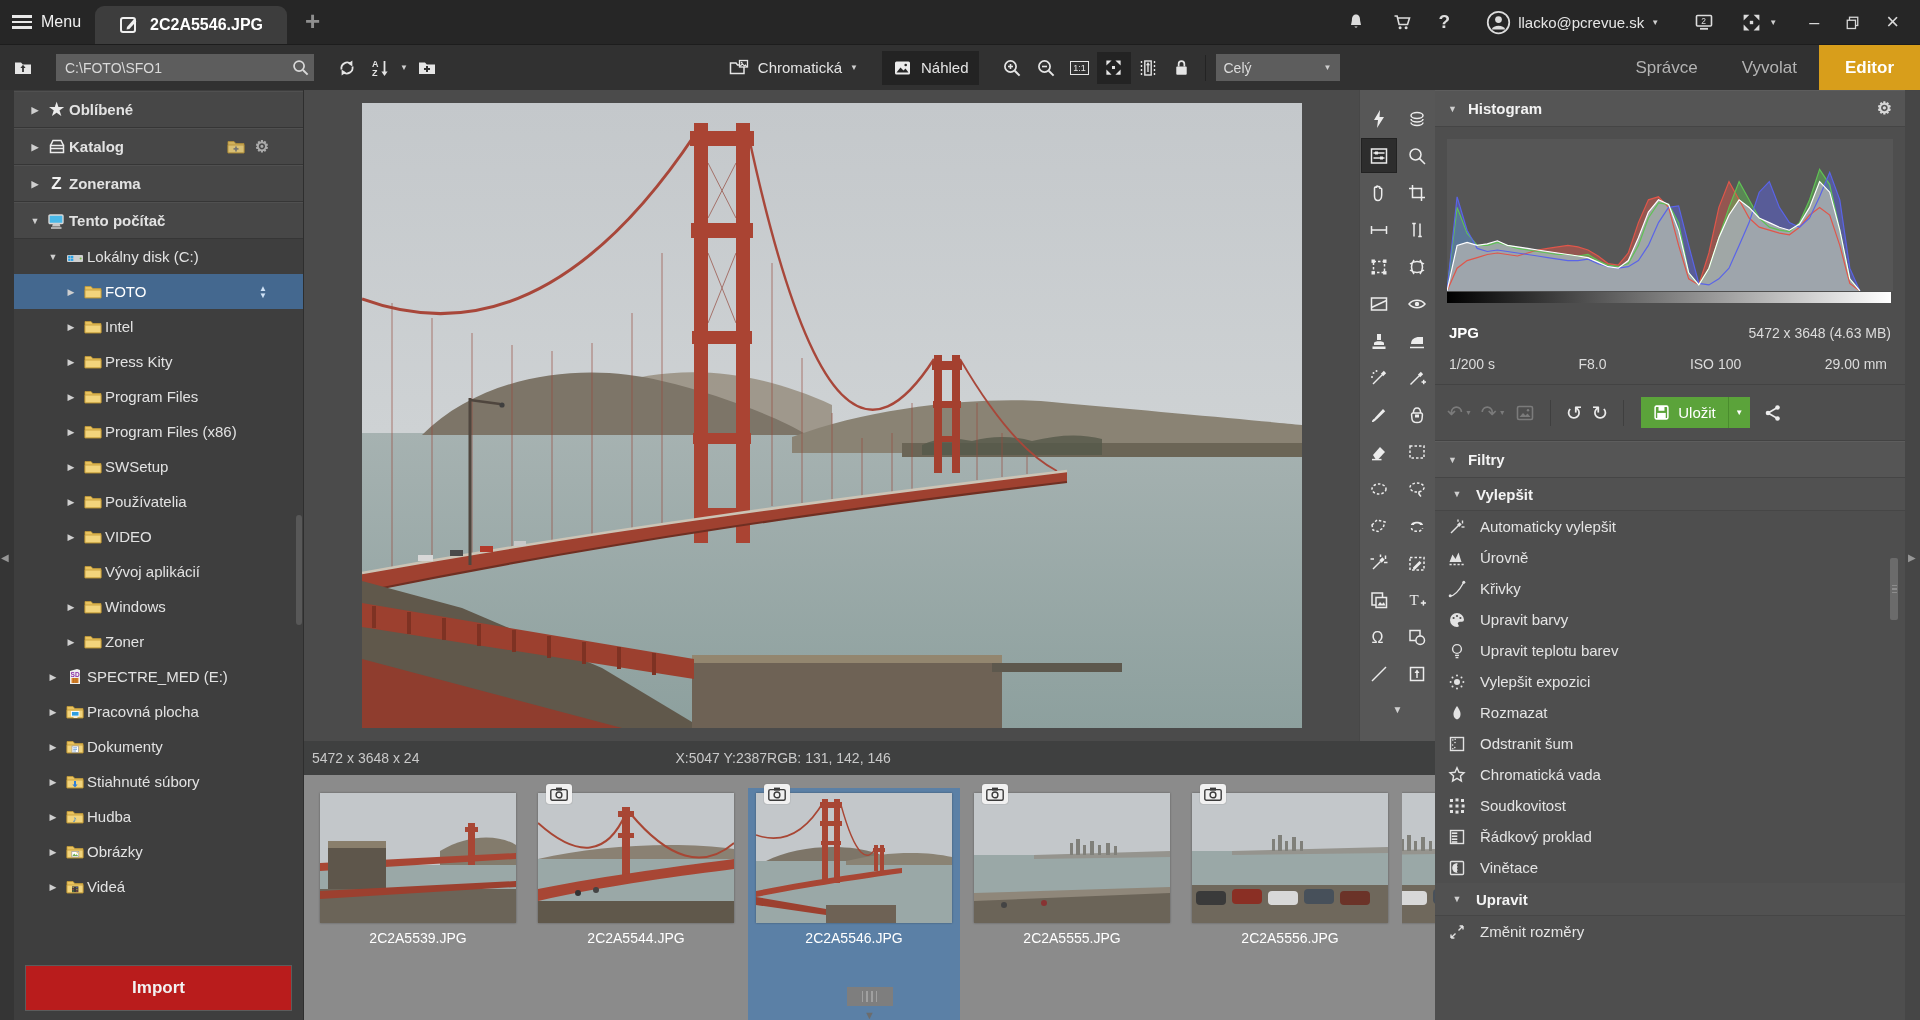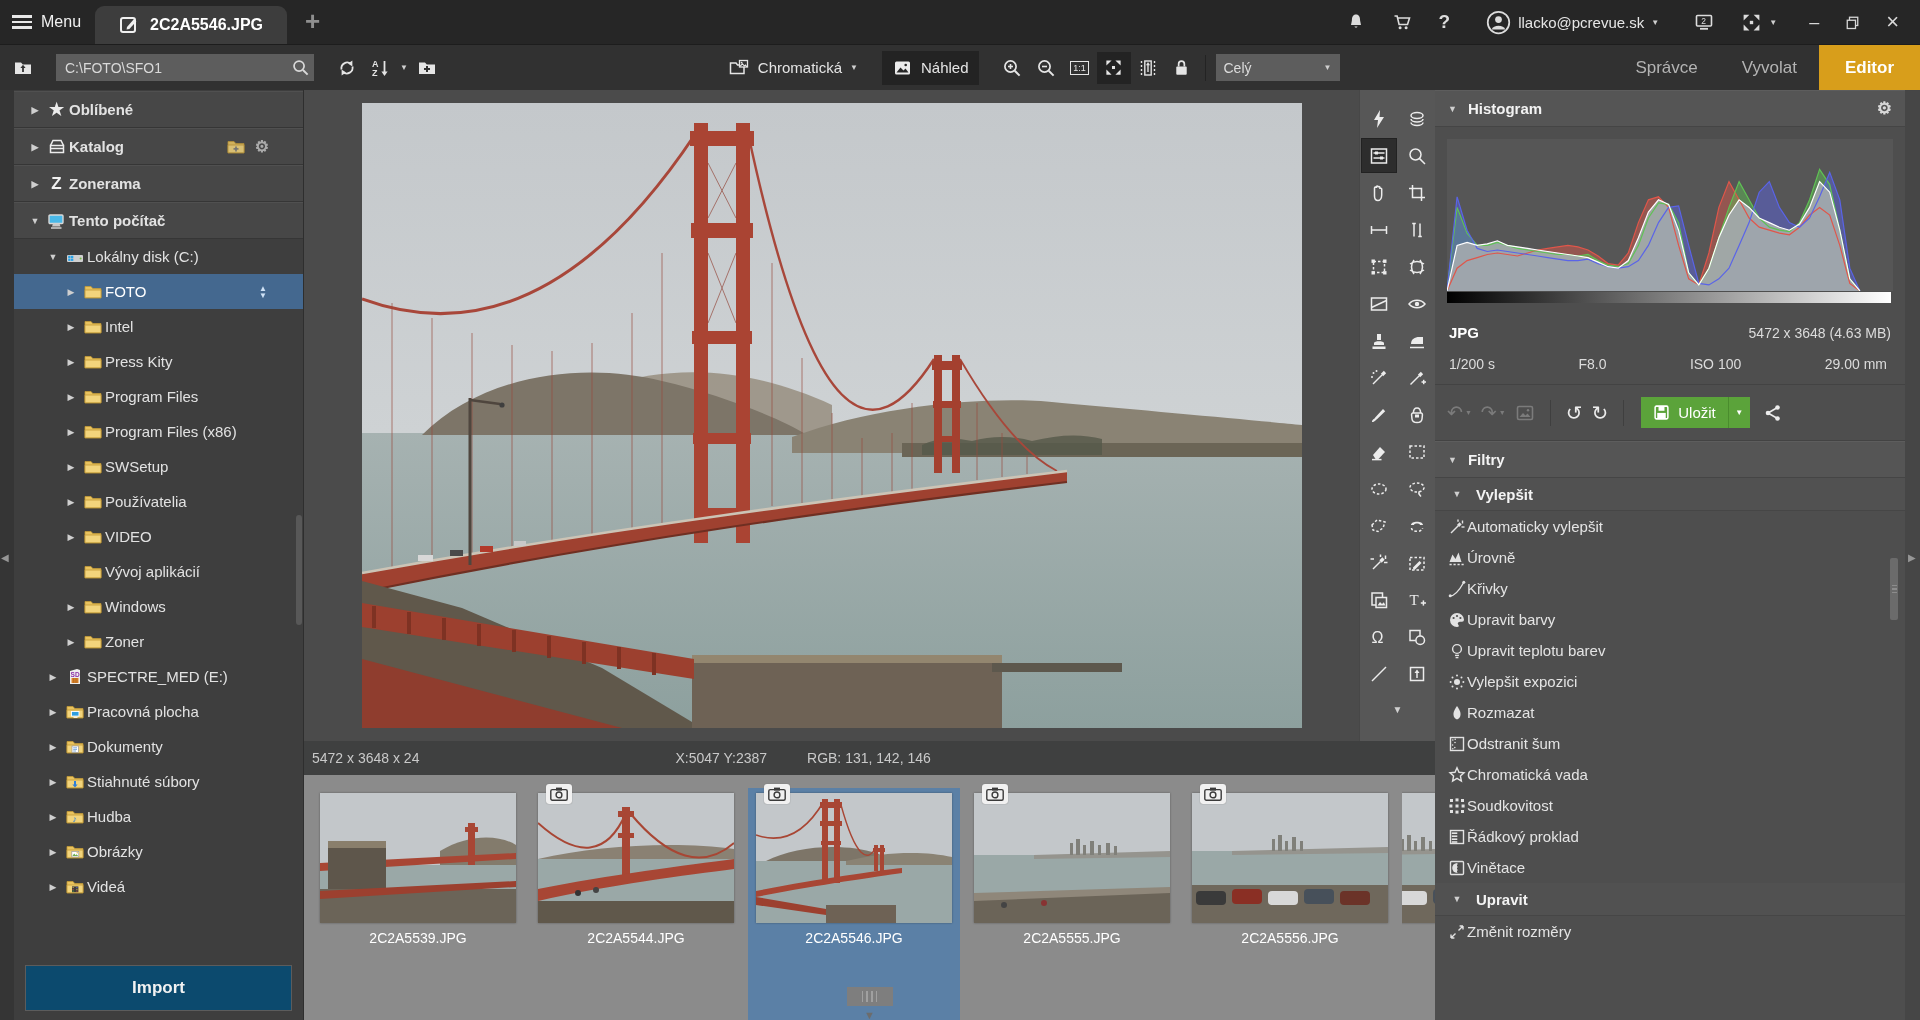--- a/index.html
+++ b/index.html
@@ -47,34 +47,34 @@
   .trow.top{background:#474747;font-weight:bold;height:37px;border-top:1px solid #505050;border-bottom:1px solid #363636}
   .trow.sel{background:#44688f;color:#fff}
   .tarrow{width:18px;font-size:9px;color:#cfcfcf;text-align:center;flex:none}
   .ticon{width:25px;flex:none;display:flex;justify-content:center}
   .tlabel{white-space:nowrap}
   .ttrail{position:absolute;right:34px;display:flex;gap:9px;opacity:.85}
   .updown{position:absolute;right:36px;display:flex;flex-direction:column;line-height:7px;
      font-size:8px;color:#cfe2f6;text-align:center}
   .side-scroll{position:absolute;right:1px;top:425px;width:6px;height:110px;background:#585858;border-radius:3px}
   .collapse-l{position:absolute;left:-13px;top:462px;font-size:10px;color:#969696}
-  .import{margin:9px 11px;height:46px;background:#0c4a6e;border:1px solid #5c5c5c;color:#f2f2f2;
+  .import{margin:9px 11px;height:46px;background:#b91c1c;border:1px solid #5c5c5c;color:#f2f2f2;
      font-weight:bold;font-size:17px;display:flex;align-items:center;justify-content:center}
   
   .middle{flex:1;display:flex;flex-direction:column;min-width:0}
   .canvasrow{height:651px;display:flex;min-height:0}
   .canvas{flex:1;background:#4b4b4b;display:flex;align-items:center;justify-content:center;overflow:hidden}
   .toolscol{width:76px;background:#575757;border-left:1px solid #474747;display:flex;flex-direction:column;
      align-items:center;padding-top:12px}
   .tgrid{display:grid;grid-template-columns:34px 34px;gap:4px 4px}
   .tool{width:34px;height:33px;display:flex;align-items:center;justify-content:center}
   .tool.sel{background:#2d2d2d;outline:1px solid #222}
   .tools-more{margin-top:14px;color:#d0d0d0;font-size:10px}
   .statusbar{height:34px;background:#3f4040;display:flex;align-items:center;color:#c9c9c9;font-size:14px;flex:none}
-  .sb-dims{margin-left:8px}.sb-cur{margin-left:256px}.sb-rgb{margin-left:40px}
+  .sb-dims{margin-left:8px}.sb-cur{margin-left:256px}.sb-rgb{}
   
   .filmstrip{flex:1;background:#8b8b8b;position:relative;display:flex;gap:6px;padding:13px 0 0 8px;overflow:hidden}
   .ttile{width:212px;flex:none;display:flex;flex-direction:column;align-items:center;padding-top:5px}
   .ttile.sel{background:#5b80a6}
   .timg{width:196px;height:130px;position:relative;box-shadow:0 0 2px rgba(0,0,0,.35)}
   .tname{height:30px;display:flex;align-items:center;font-size:14px;color:#fff}
   .badge{position:absolute;top:-9px;left:8px;width:26px;height:20px;background:#f1f1f1;border-radius:3px;
      display:flex;align-items:center;justify-content:center;box-shadow:0 0 1px #666}
   .ttile.partial{width:34px;overflow:hidden}
   .handle{position:absolute;left:50%;transform:translateX(-50%);bottom:14px;width:46px;height:19px;
@@ -98,21 +98,21 @@
   .actions{height:56px;display:flex;align-items:center;padding:0 12px;gap:9px;border-bottom:1px solid #434343}
   .act-dis{color:#7b7b7b;font-size:19px;display:flex;align-items:center;gap:2px}
   .act-en{color:#ececec;font-size:20px;display:flex;align-items:center}
   .tinycaret{font-size:7px;color:#7b7b7b}
   .savebtn{display:flex;align-items:stretch;height:31px;margin-left:2px}
   .savemain{background:#5ba33a;color:#fff;font-size:15px;display:flex;align-items:center;gap:8px;padding:0 12px}
   .savecaret{background:#5ba33a;border-left:1px solid #4a8c2d;width:22px;display:flex;align-items:center;
      justify-content:center;color:#fff;font-size:8px}
   .grouphead{height:33px;background:#515151;font-weight:bold;padding-left:13px;display:flex;align-items:center;
      gap:10px;color:#f3f3f3;border-bottom:1px solid #464646;font-size:15px}
-  .fitem{height:31px;display:flex;align-items:center;padding-left:12px;color:#e4e4e4;font-size:15px}
+  .fitem{height:31px;display:flex;align-items:center;gap:13px;padding-left:12px;color:#e4e4e4;font-size:15px}
   .ficon{width:20px;display:flex;justify-content:center}
   .rscroll{position:absolute;right:7px;top:468px;width:8px;height:62px;background:#6b6b6b;border-radius:2px;
      display:flex;flex-direction:column;align-items:center;justify-content:center;gap:2px}
   .rscroll i{width:5px;height:1.5px;background:#8c8c8c;display:block}
   .edgestrip{width:15px;background:#464646;position:relative}
   .collapse-r{position:absolute;left:3px;top:462px;font-size:10px;color:#969696}
 </style>
 </head>
 <body>
 

